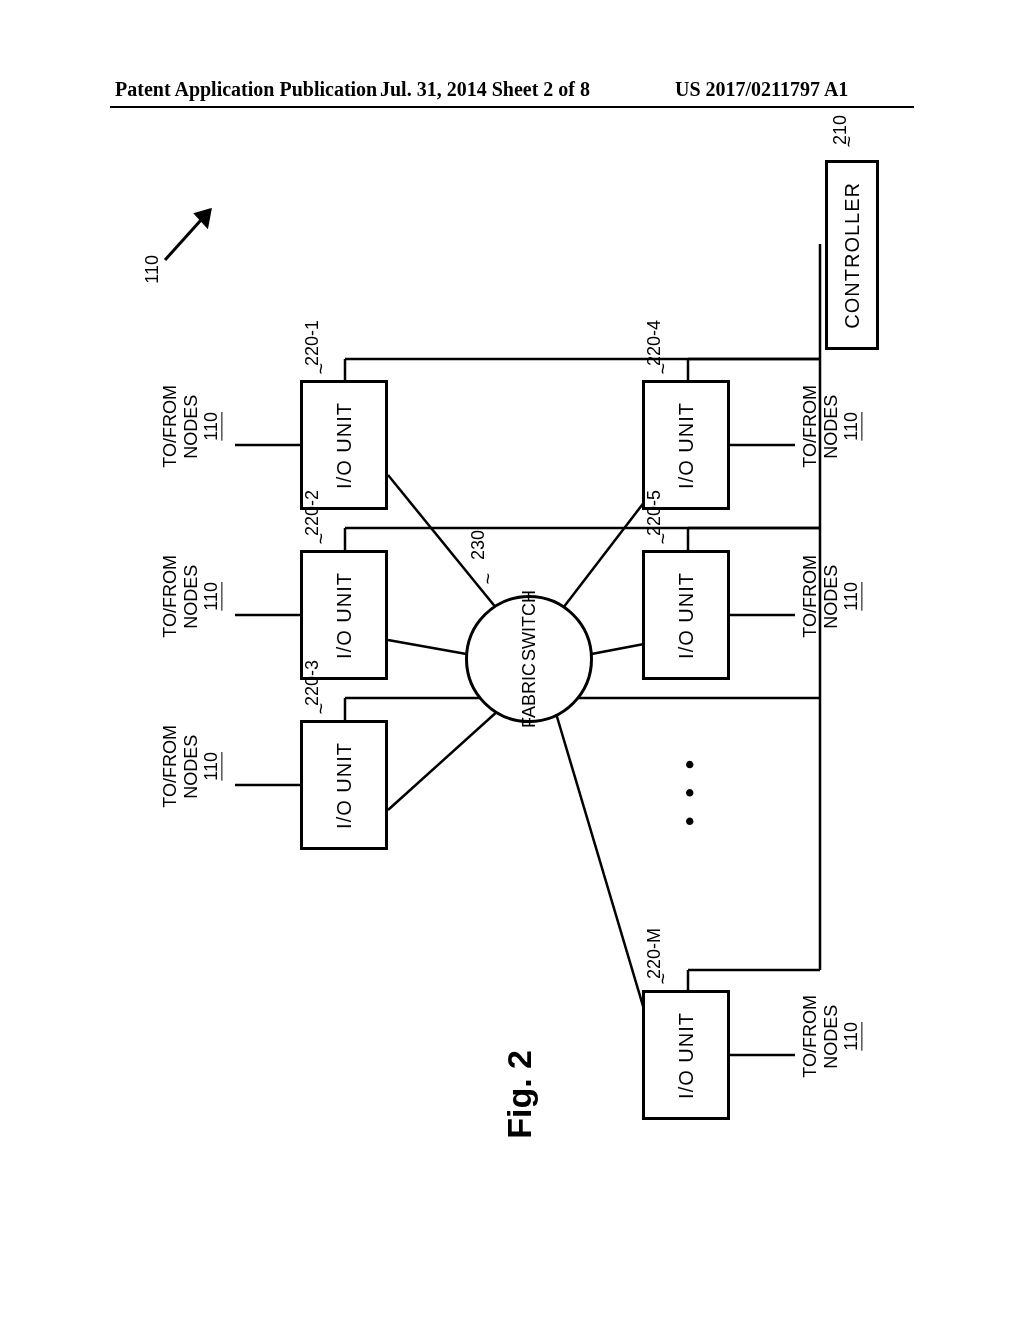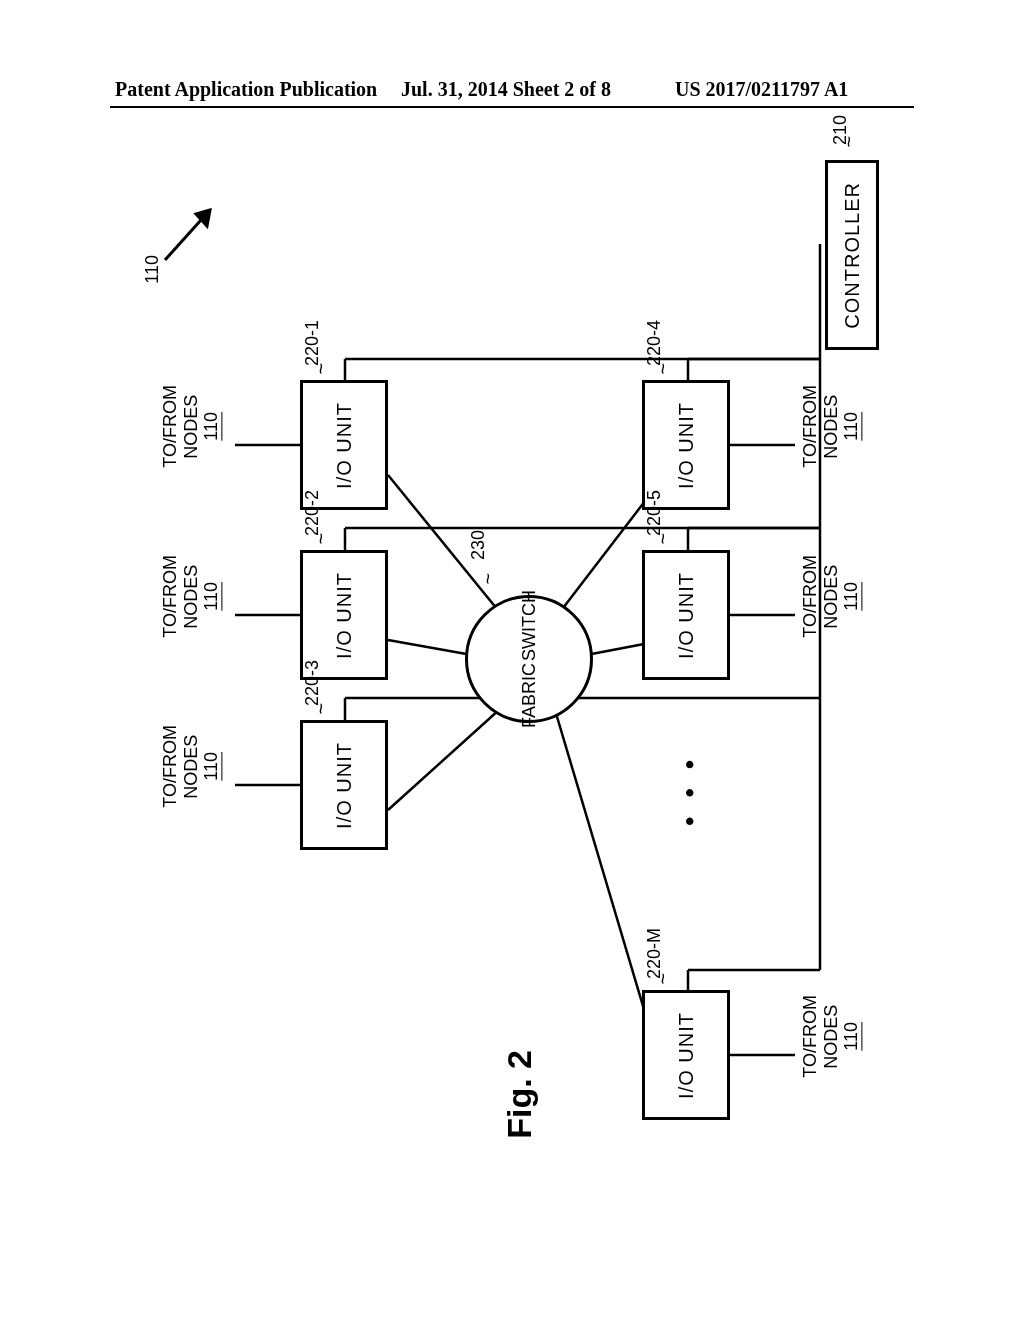--- a/index.html
+++ b/index.html
@@ -2,21 +2,21 @@
 <html><head>
 <meta charset="utf-8">
 <style>
   * { box-sizing: border-box; margin: 0; padding: 0; }
   html, body { width: 1024px; height: 1320px; background: #fff; font-family: Arial, Helvetica, sans-serif; }
   .page { position: relative; width: 932px; height: 1320px; padding-left: 10px; }
   .header { position: absolute; top: 78px; left: 0; width: 1024px; }
   .header-line { position: absolute; top: 28px; left: 110px; width: 804px; border-top: 2.5px solid #000; }
   .header-text { position: absolute; font-family: "Times New Roman", Times, serif; font-size: 20px; font-weight: bold; color: #000; }
   .header-left { left: 115px; top: 0; }
-  .header-center { left: 401px; top: 0; text-align: center; }
+  .header-center { left: 380px; top: 0; text-align: center; }
   .header-right { left: 675px; top: 0; }
 
   .diagram { position: absolute; top: 170px; left: 130px; width: 760px; height: 1020px; }
 
   .box { position: absolute; border: 3px solid #000; background: #fff; display: flex; align-items: center; justify-content: center; }
   .circle { position: absolute; border: 3px solid #000; background: #fff; border-radius: 50%; display: flex; flex-direction: column; align-items: center; justify-content: center; }
 
   .vtext { writing-mode: vertical-rl; transform: rotate(180deg); text-align: center; font-size: 20px; letter-spacing: 1px; font-weight: 500; }
   .vtext-sm { writing-mode: vertical-rl; transform: rotate(180deg); text-align: center; font-size: 18px; }
   .reflabel { position: absolute; writing-mode: vertical-rl; transform: rotate(180deg); font-size: 18px; }

